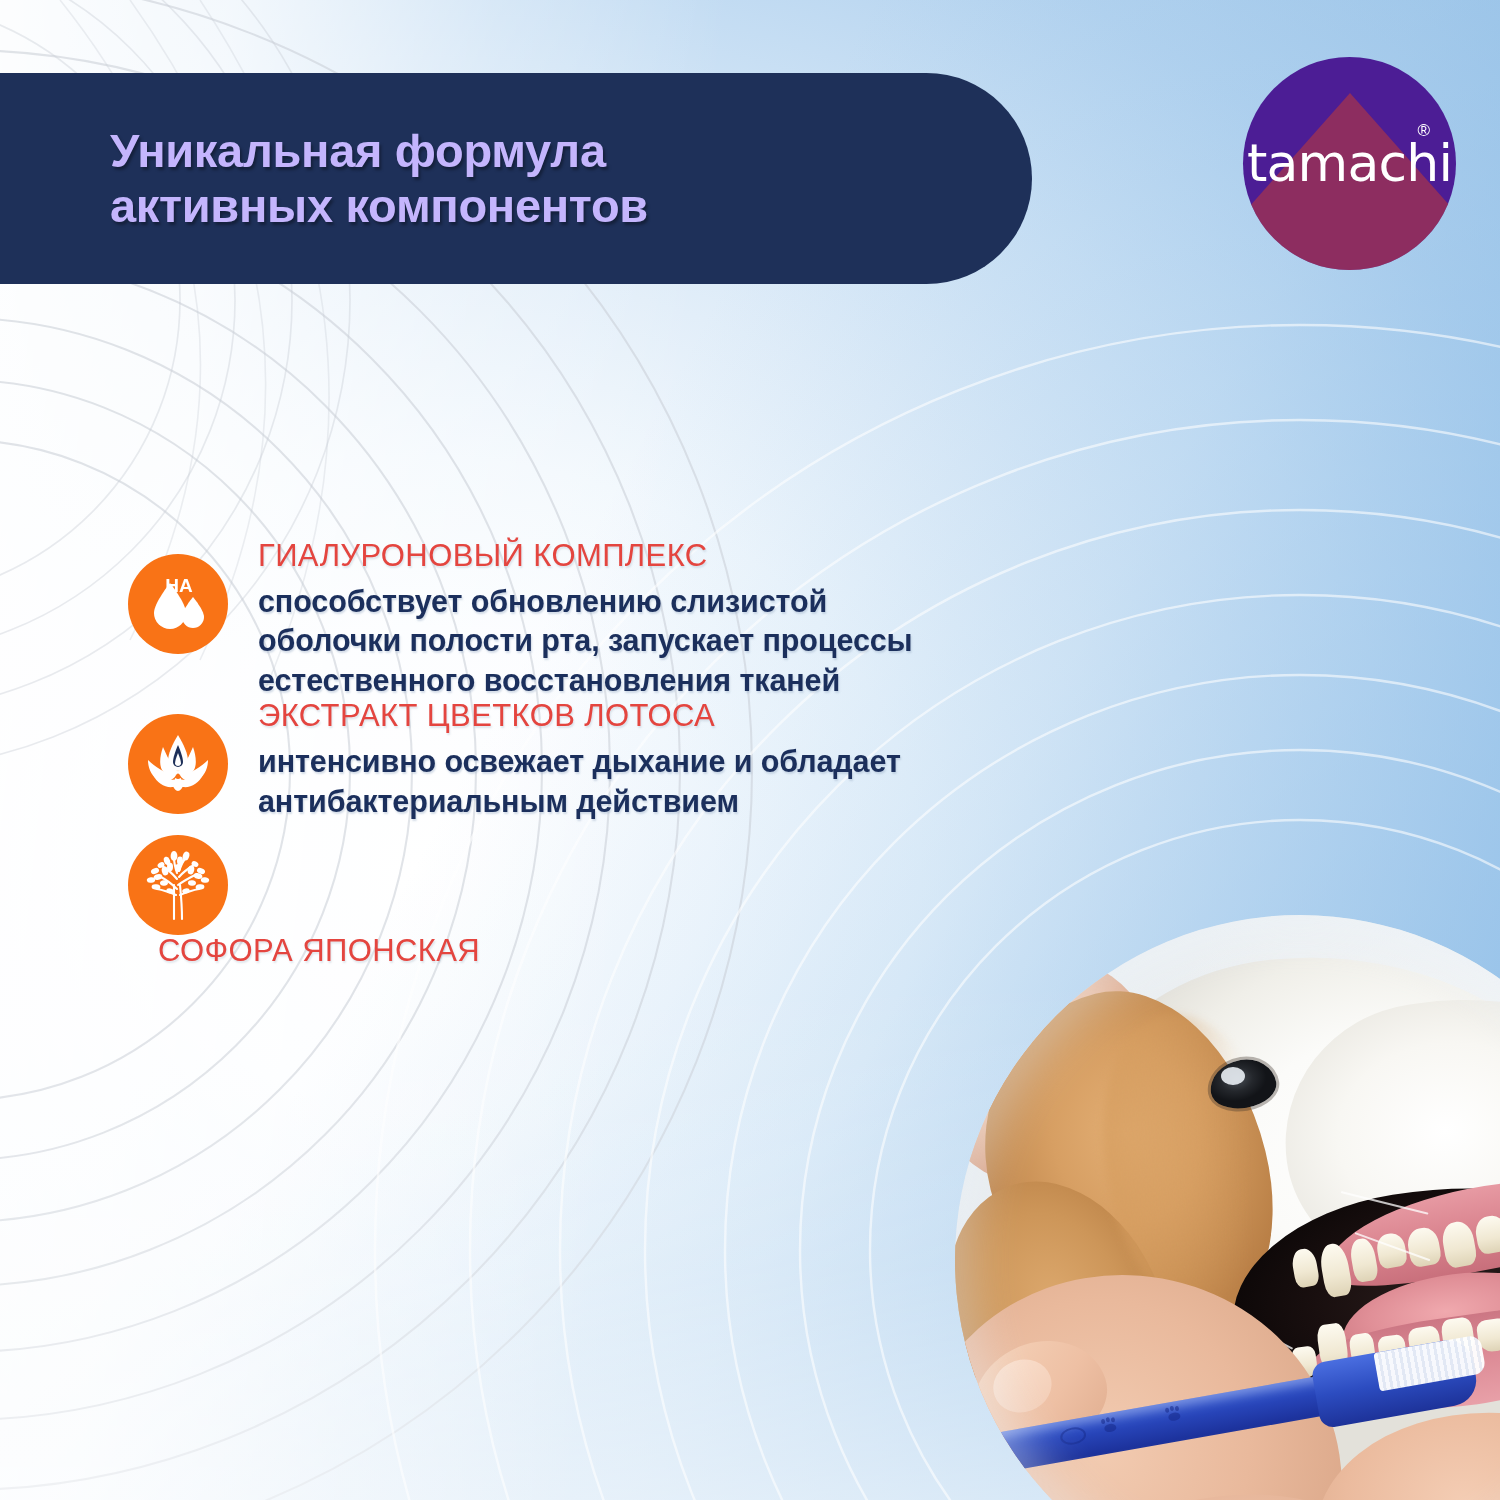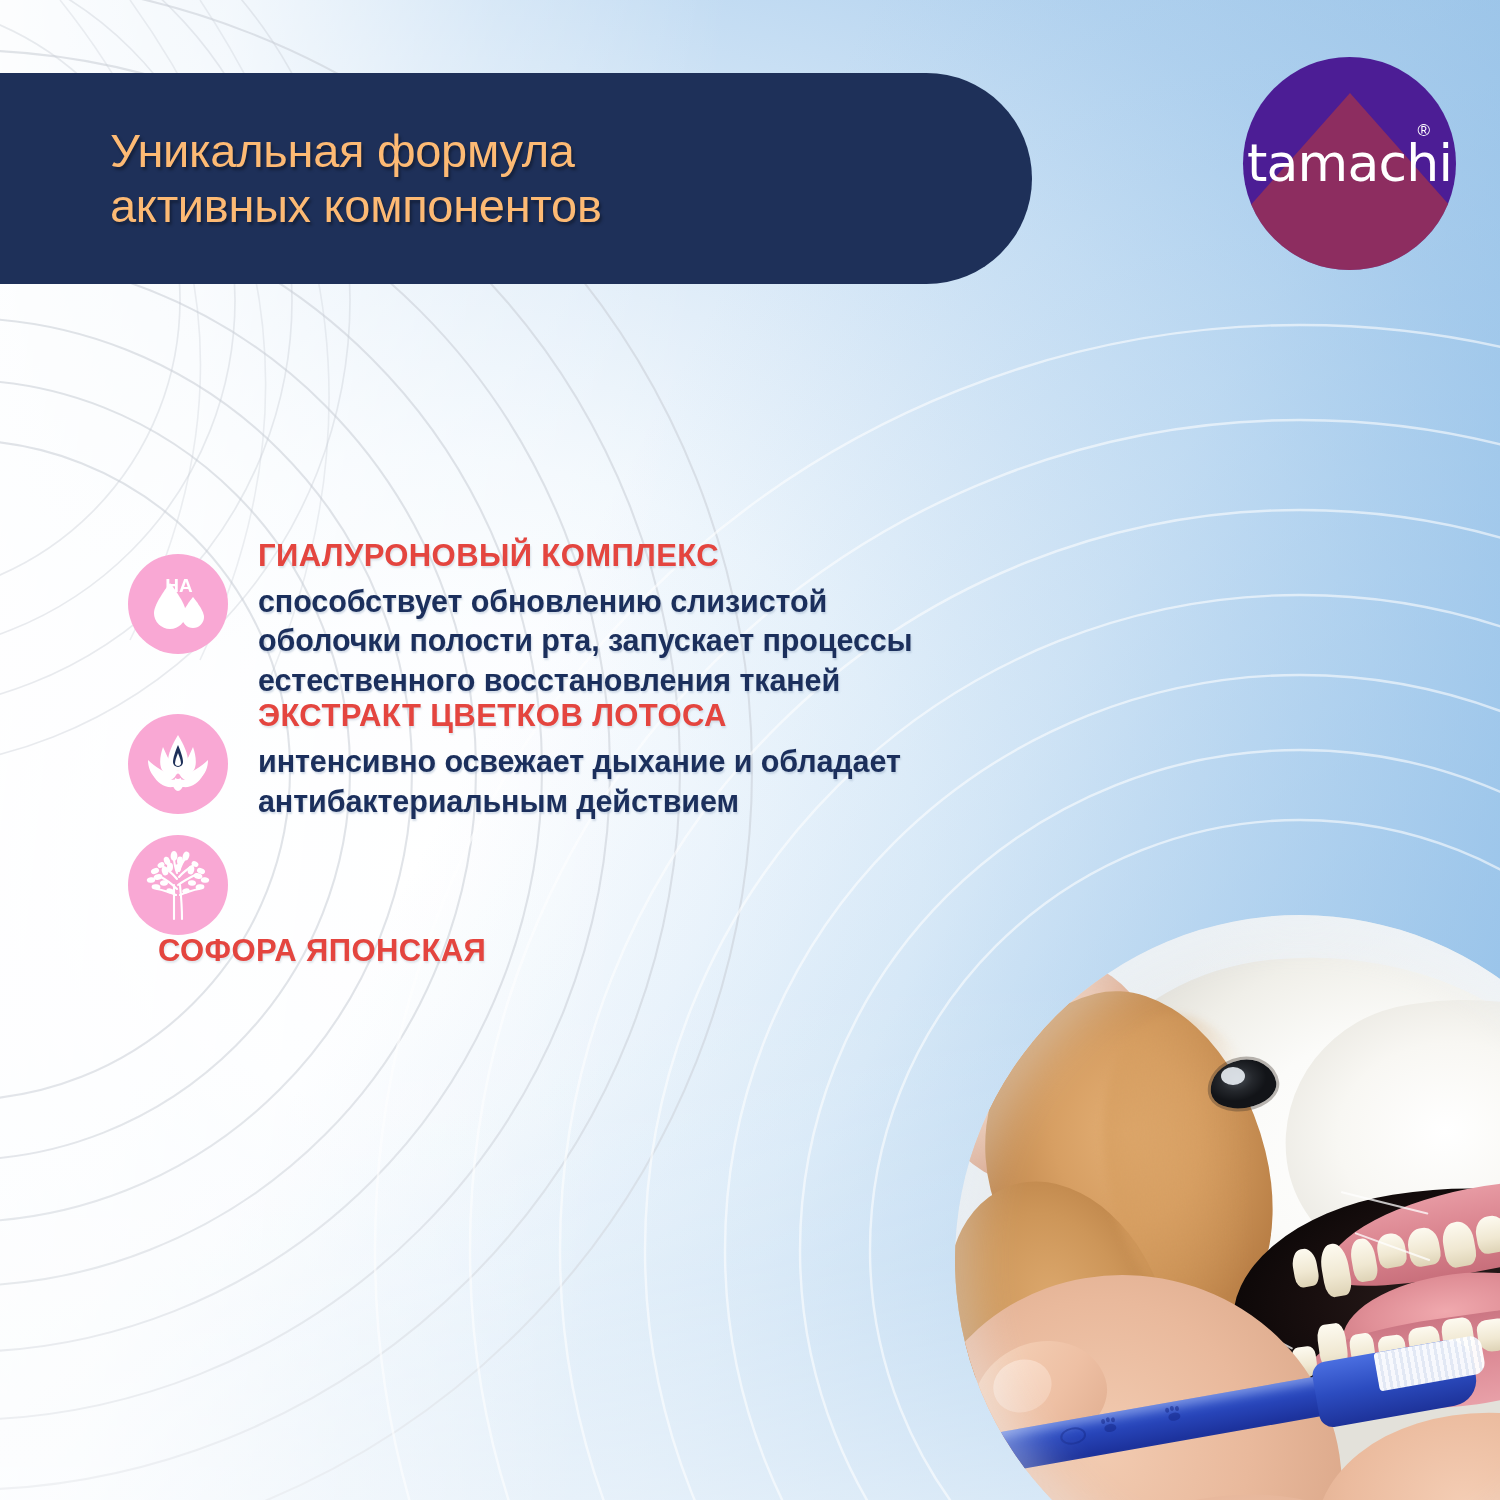--- a/index.html
+++ b/index.html
@@ -64,23 +64,23 @@
   .banner{
     position:absolute;left:-60px;top:73px;
     width:1092px;height:211px;
     background:#1e3059;
     border-radius:0 106px 106px 0;
     display:flex;align-items:center;
     box-sizing:border-box;
     padding-left:170px;
   }
   .banner-title{
-    color:#fdba74;
+    color:#c4b5fd;
     font-size:47px;
-    font-weight:400;
+    font-weight:700;
     line-height:1.17;
     letter-spacing:-0.3px;
     text-shadow:2px 3px 3px rgba(0,0,0,0.34);
     white-space:pre-line;
   }
 
   
   .logo{
     position:absolute;left:1243px;top:57px;
     width:213px;height:213px;
@@ -133,31 +133,31 @@
   .feature{position:relative;display:flex;align-items:flex-start;}
   .feature + .feature{margin-top:0;}
   .f1{margin-top:0px;}
   .f2{margin-top:48px;}
   .f3{margin-top:60px;flex-direction:column;}
 
   .f-icon{
     flex:0 0 auto;
     width:100px;height:100px;
     border-radius:50%;
-    background:#f9a8d4;
+    background:#f97316;
     display:flex;align-items:center;justify-content:center;
     margin-top:14px;
   }
   .f-icon svg{display:block;}
 
   .f-text{margin-left:30px;padding-top:0px;}
   .f-title{
     color:#e4453f;
     font-size:31px;
-    font-weight:700;
+    font-weight:400;
     letter-spacing:0.4px;
     line-height:1.05;
     margin-bottom:9px;
     text-shadow:1px 2px 2px rgba(120,140,165,0.22);
   }
   .f-body{
     color:#1b2f5c;
     font-size:30.5px;
     font-weight:700;
     line-height:1.30;

